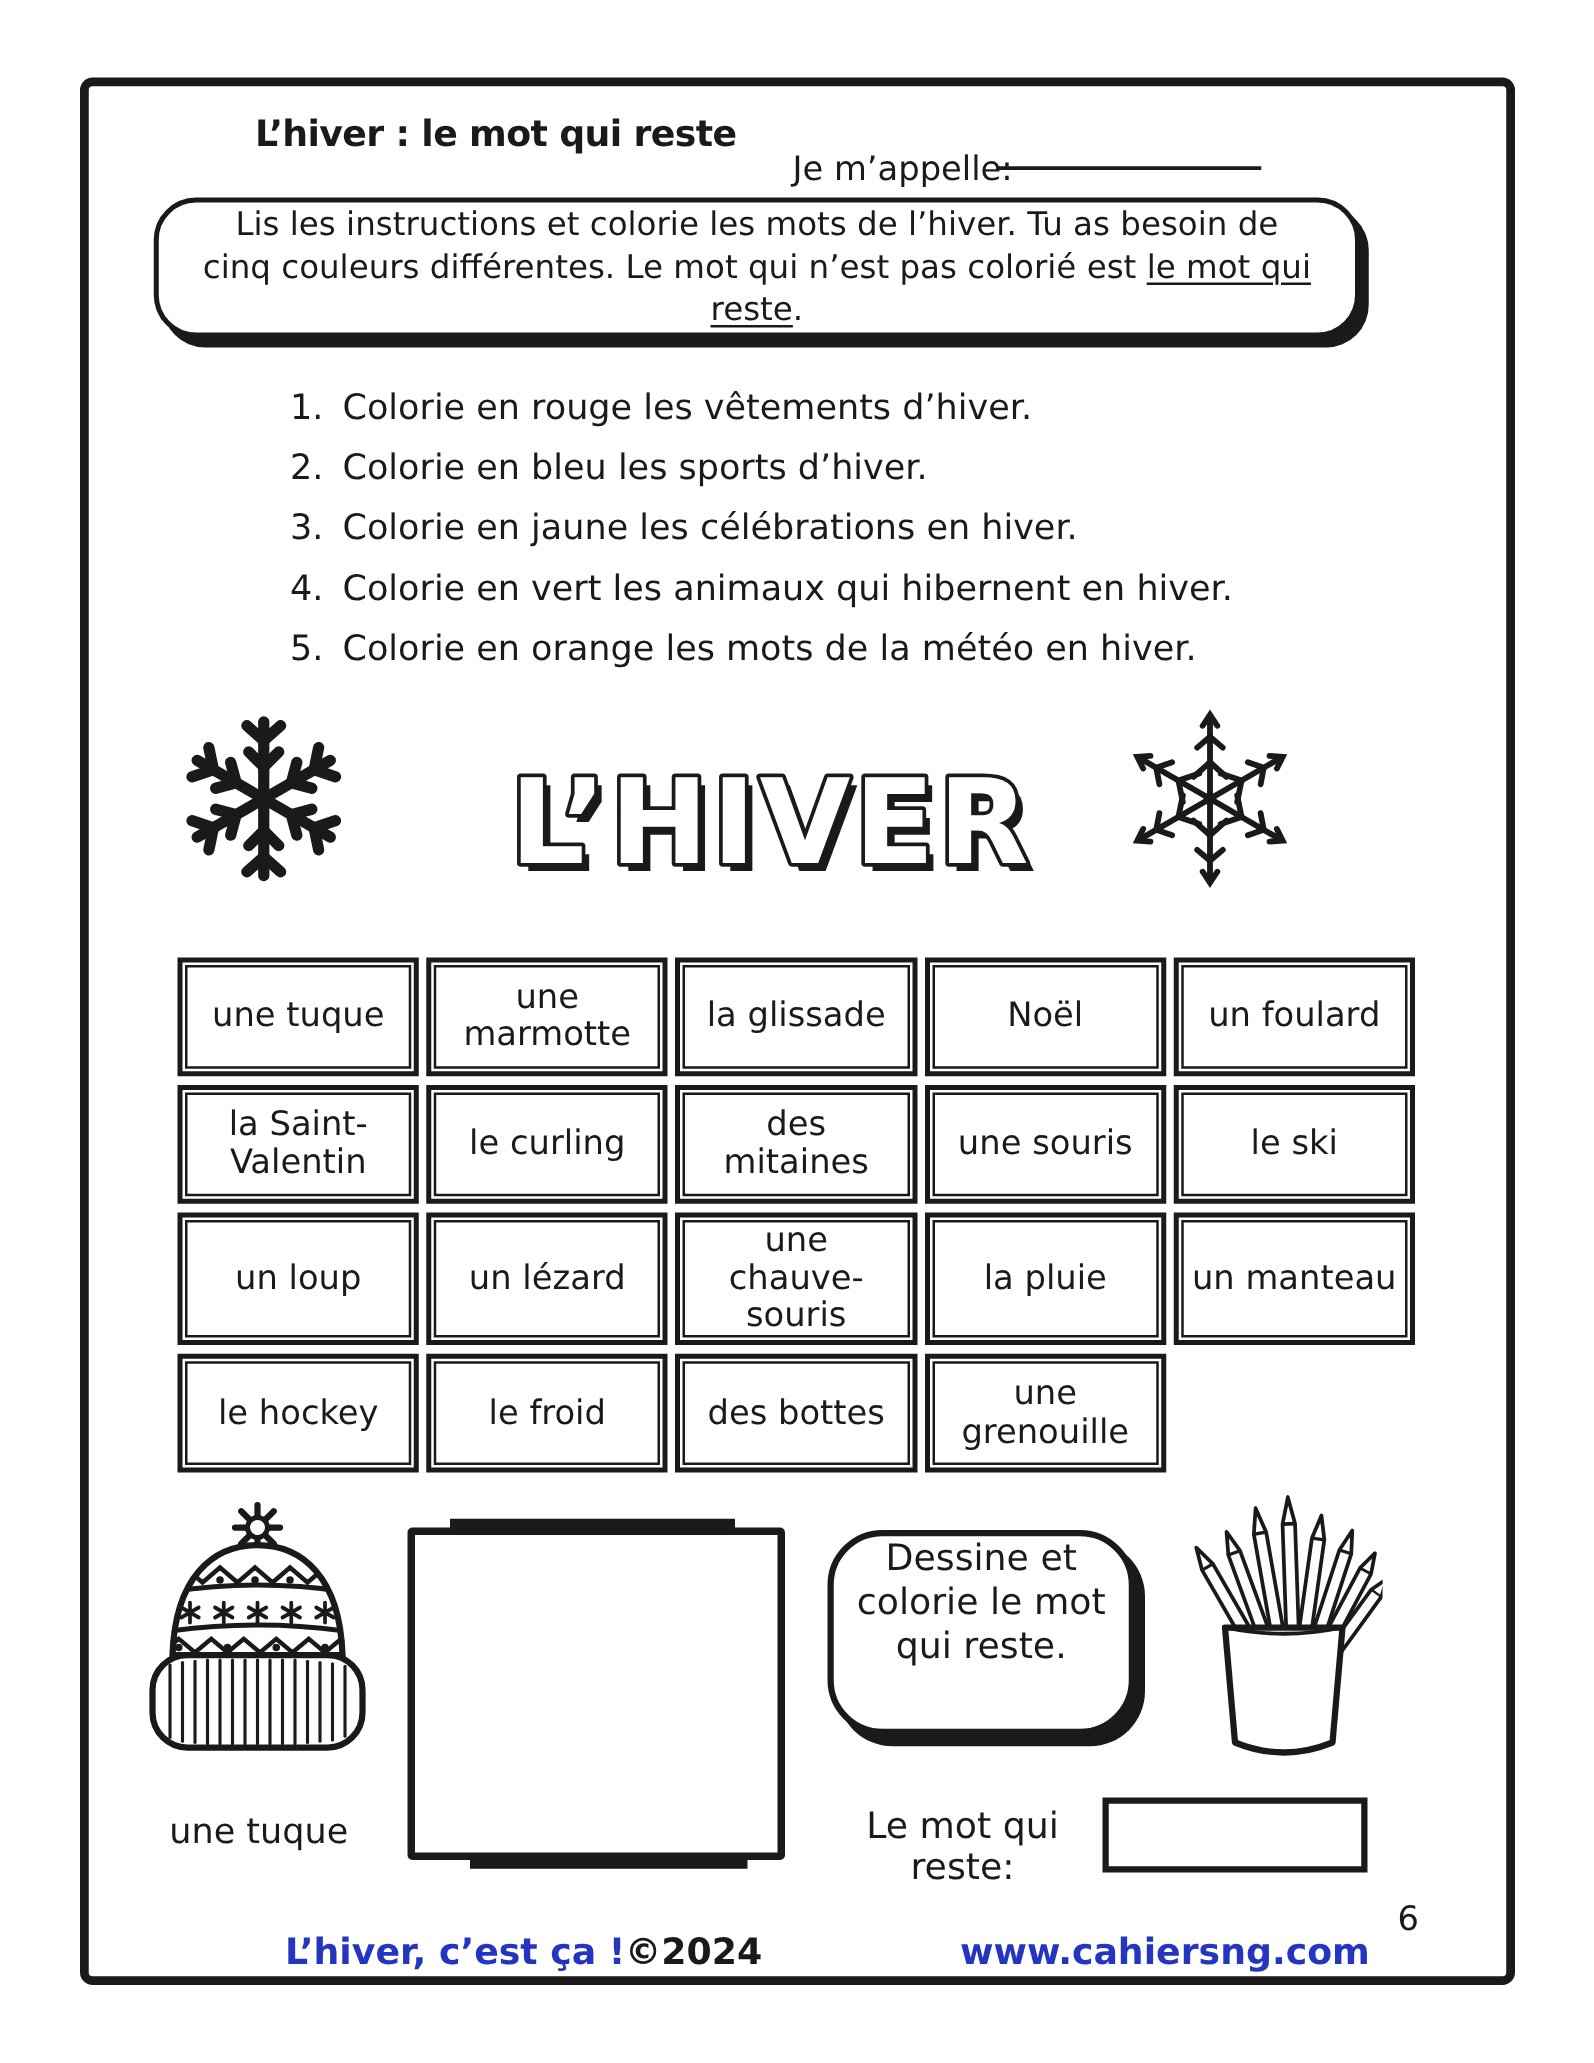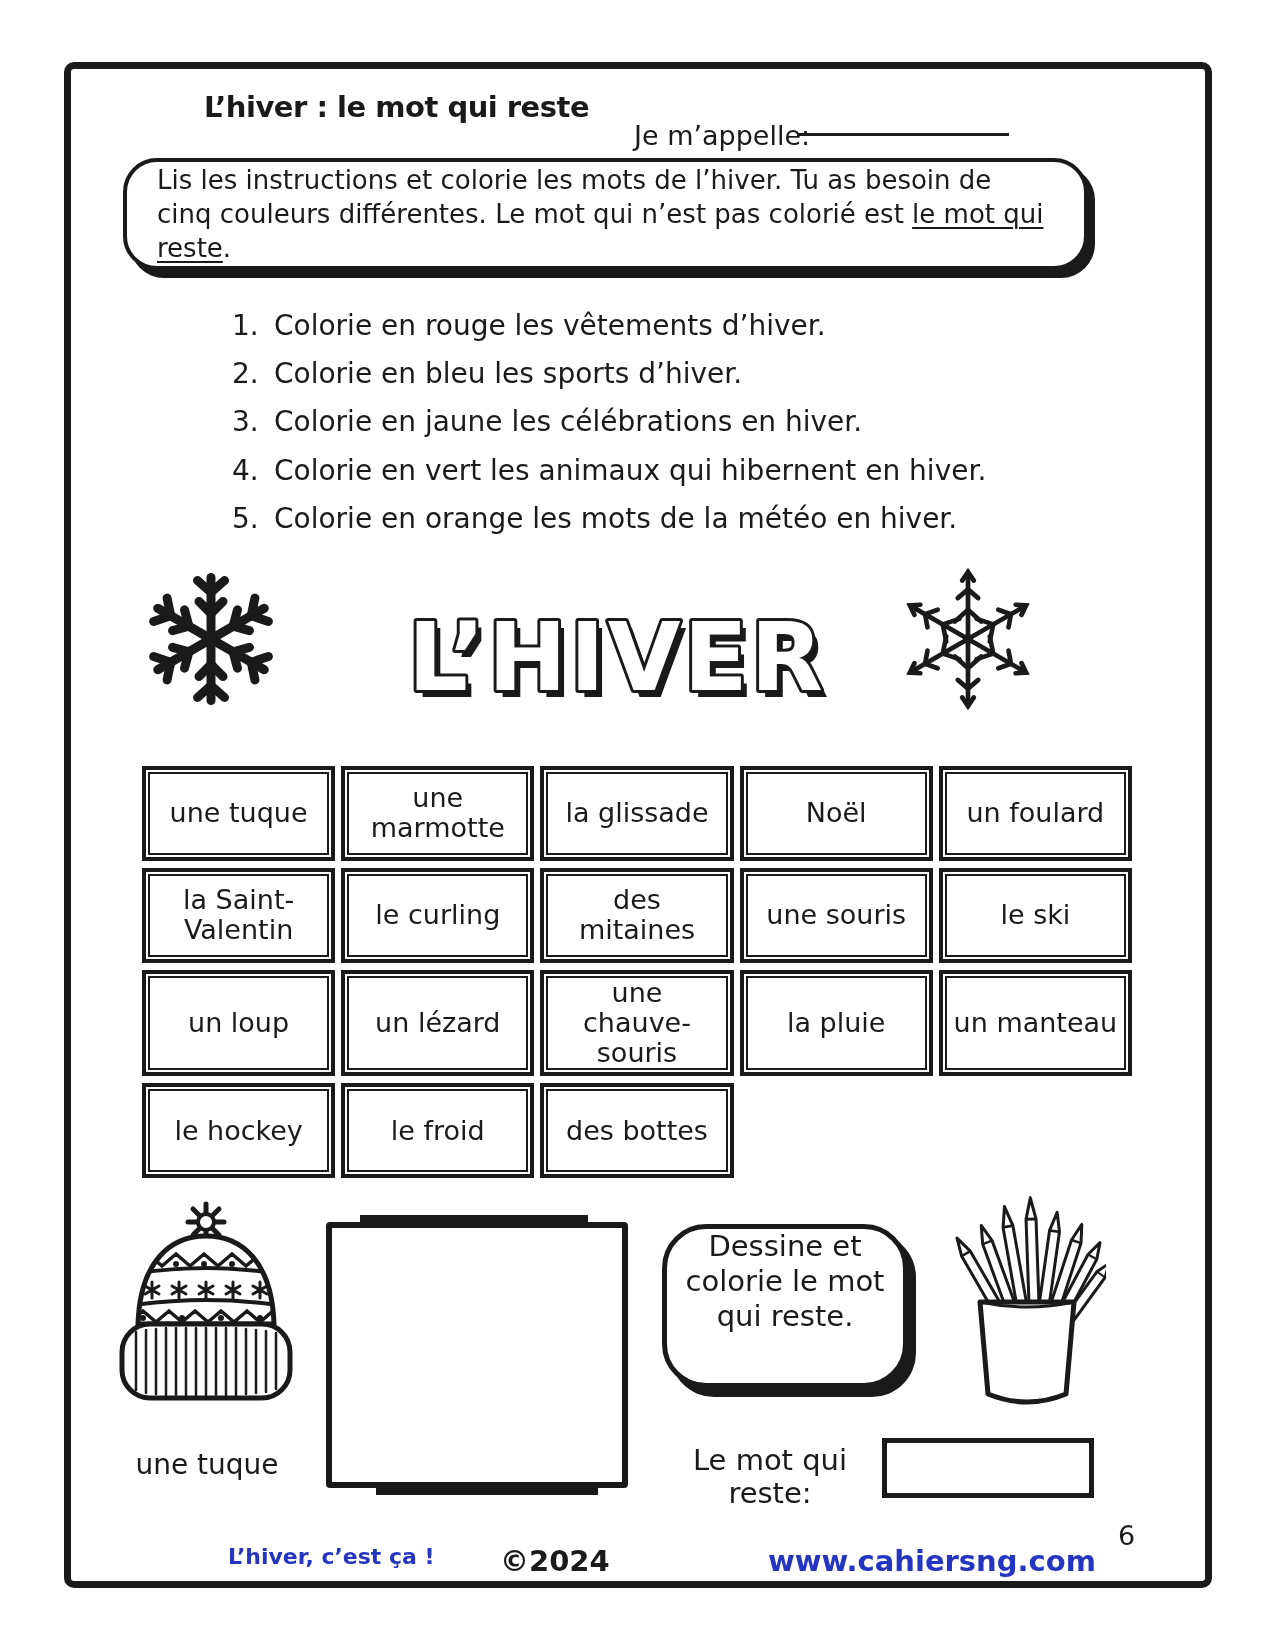--- a/index.html
+++ b/index.html
@@ -29,21 +29,21 @@
   .name-blank{
     left:797px;top:106px;width:212px;height:30px;
     border-bottom:3px solid var(--ink);
   }
 
   .instr-box{
     left:123px;top:158px;width:965px;height:112px;
     border:4px solid var(--ink);border-radius:34px;background:#fff;
     box-shadow:7px 8px 0 var(--ink);
     display:flex;align-items:center;justify-content:center;
-    padding:10px 30px;text-align:left;
+    padding:10px 30px;text-align:center;
     font-size:26px;line-height:1.32;font-style:normal;
   }
   .instr-box .u{text-decoration:underline;text-decoration-thickness:2px;text-underline-offset:4px;}
 
   .steps{
     left:232px;top:310px;width:860px;
     display:flex;flex-direction:column;gap:16px;
     font-size:28px;line-height:1.15;
   }
   .step{display:flex;}
@@ -103,21 +103,21 @@
 
   .answer-label{
     left:650px;top:1444px;width:240px;text-align:center;
     font-size:29px;line-height:1.15;
   }
   .answer-box{
     left:882px;top:1438px;width:212px;height:60px;
     border:5px solid var(--ink);background:#fff;
   }
 
-  .footer-brand{left:228px;top:1544px;font-size:22px;font-weight:bold;color:var(--blue);}
+  .footer-brand{left:228px;top:1544px;font-size:29px;font-weight:bold;color:var(--blue);}
   .footer-copyright{left:500px;top:1544px;font-size:29px;font-weight:bold;}
   .footer-website{left:724px;top:1544px;font-size:29px;font-weight:bold;color:var(--blue);margin-left:44px;}
   .page-number{left:1118px;top:1520px;font-size:27px;}
 </style>
 </head>
 <body>
 
 <div class="page-frame"></div>
 
 <div class="abs title">L’hiver : le mot qui reste</div>
@@ -240,20 +240,23 @@
       <span>un manteau</span>
     </div>
   <div class="cell">
       <span>le hockey</span>
     </div>
   <div class="cell">
       <span>le froid</span>
     </div>
   <div class="cell">
       <span>des bottes</span>
+    </div>
+  <div class="cell">
+      <span>une grenouille</span>
     </div>
 </div>
 
 <svg class="abs illus hat" viewBox="0 0 192 230">
   <g stroke="currentColor" fill="none" stroke-linecap="round">
     <path d="M96,12 L96,48 M78,30 L114,30 M83,17 L109,43 M83,43 L109,17" stroke-width="5"></path>
     <circle cx="96" cy="30" r="8" fill="#fff" stroke-width="4"></circle>
     <path id="domeP" d="M28,132 C30,70 60,44 96,44 C132,44 162,70 164,132 Z" fill="#fff" stroke-width="5"></path>
     <clipPath id="domeClip">
         <path d="M28,132 C30,70 60,44 96,44 C132,44 162,70 164,132 Z"></path>

